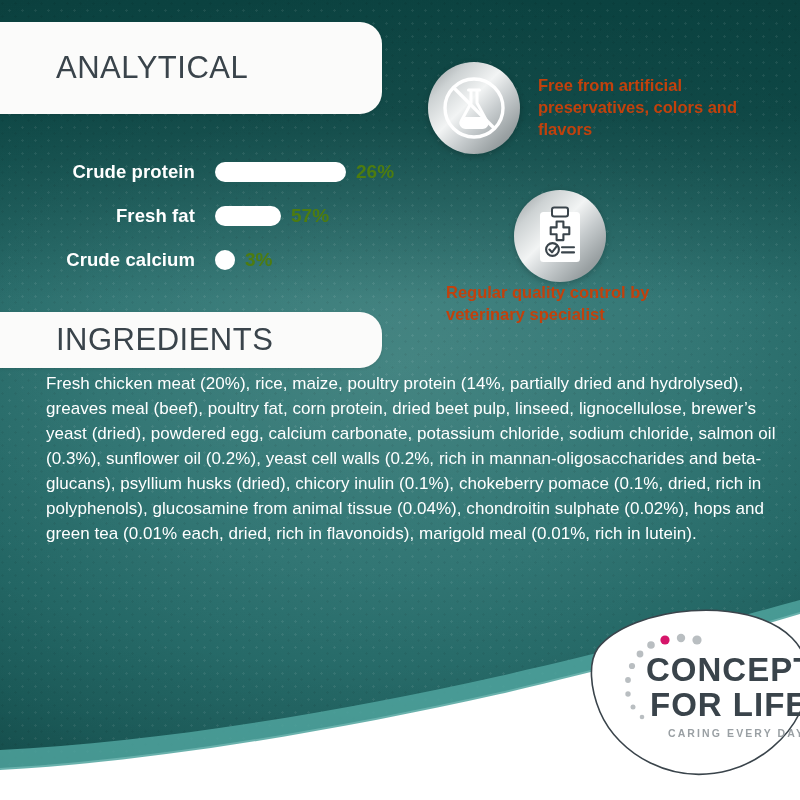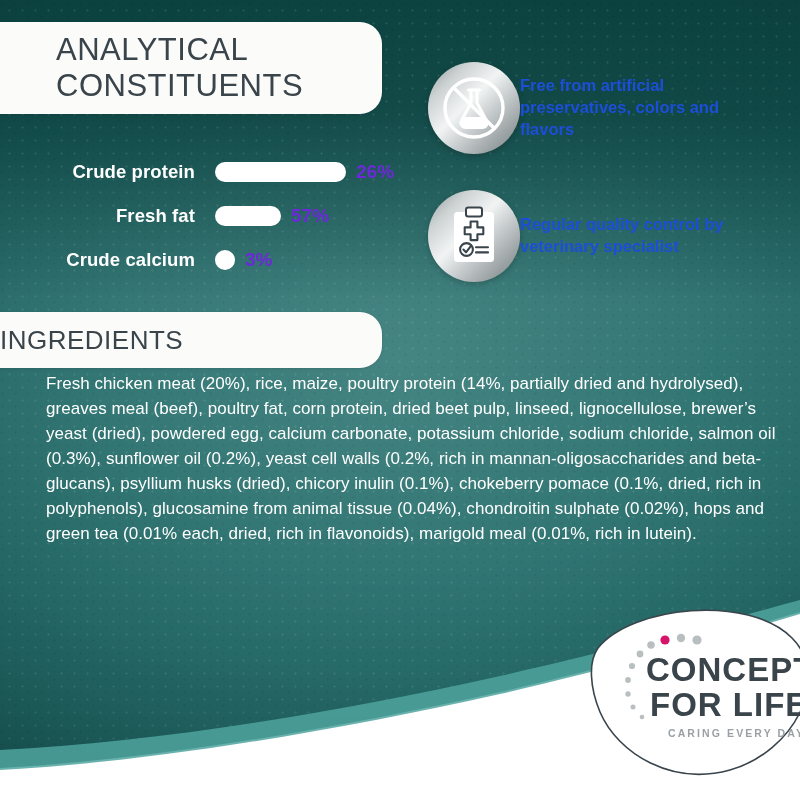--- a/index.html
+++ b/index.html
@@ -83,21 +83,22 @@
   #panel-analytical .panel-title {
     font-size: 31px;
     margin-left: 56px;
   }
   #panel-ingredients {
     left: -20px; top: 312px;
     width: 382px; height: 56px;
     padding-left: 20px;
   }
   #panel-ingredients .panel-title {
-    font-size: 26px;
+    font-size: 31px;
+    margin-left: 56px;
   }
 
   
   .constituents {
     position: absolute;
     left: 0; top: 150px;
     width: 420px;
   }
   .const-row {
     display: flex;
@@ -115,50 +116,51 @@
     letter-spacing: 0.1px;
     white-space: nowrap;
   }
   .const-bar {
     height: 20px;
     background: #ffffff;
     border-radius: 10px;
     flex: none;
   }
   .const-value {
-    color: #6d28d9;
+    color: #4d7c0f;
     font-size: 19px;
     font-weight: bold;
     margin-left: 10px;
     white-space: nowrap;
   }
 
   
   .feature {
     position: absolute;
     display: flex;
     align-items: center;
   }
   #feature-1 { left: 428px; top: 62px; }
-  #feature-2 { left: 428px; top: 190px; }
+  #feature-2 { left: 428px; top: 190px; flex-direction: column; }
   .badge-circle {
     width: 92px; height: 92px;
     border-radius: 50%;
     flex: none;
     background: linear-gradient(135deg, #8d9396 0%, #cdd2d3 22%, #f2f4f4 44%, #c6cbcd 62%, #9aa1a3 82%, #7f8689 100%);
     display: flex;
     align-items: center;
     justify-content: center;
     box-shadow: 0 2px 6px rgba(0,0,0,0.22);
   }
   .feature-text {
-    color: #1d4ed8;
+    color: #c2410c;
     font-size: 16.5px;
     font-weight: bold;
     line-height: 1.33;
+    margin-left: 18px;
     max-width: 245px;
   }
 
   
   #ingredients-body {
     position: absolute;
     left: 46px; top: 372px;
     width: 730px;
     color: #ffffff;
     font-size: 17px;
@@ -200,21 +202,20 @@
   <div class="wave-wrap">
     <svg viewBox="0 0 800 200" preserveAspectRatio="none">
       <path d="M0,168 C 150,160 330,130 500,92 C 620,64 720,36 800,12 L800,200 L0,200 Z" fill="#ffffff"></path>
       <path d="M0,150 C 150,143 330,114 500,76 C 620,49 720,22 800,0 L800,14 C 720,38 620,66 500,94 C 330,132 150,162 0,170 Z" fill="#4fa39d" opacity="0.85"></path>
     </svg>
   </div>
 
   <div class="panel" id="panel-analytical">
     <div class="panel-title">
       <div>ANALYTICAL</div>
-      <div>CONSTITUENTS</div>
     </div>
   </div>
 
   <div class="constituents">
 
     <div class="const-row">
       <div class="const-label">Crude protein</div>
       <div class="const-bar" style="width:131px"></div>
       <div class="const-value">26%</div>
     </div>

